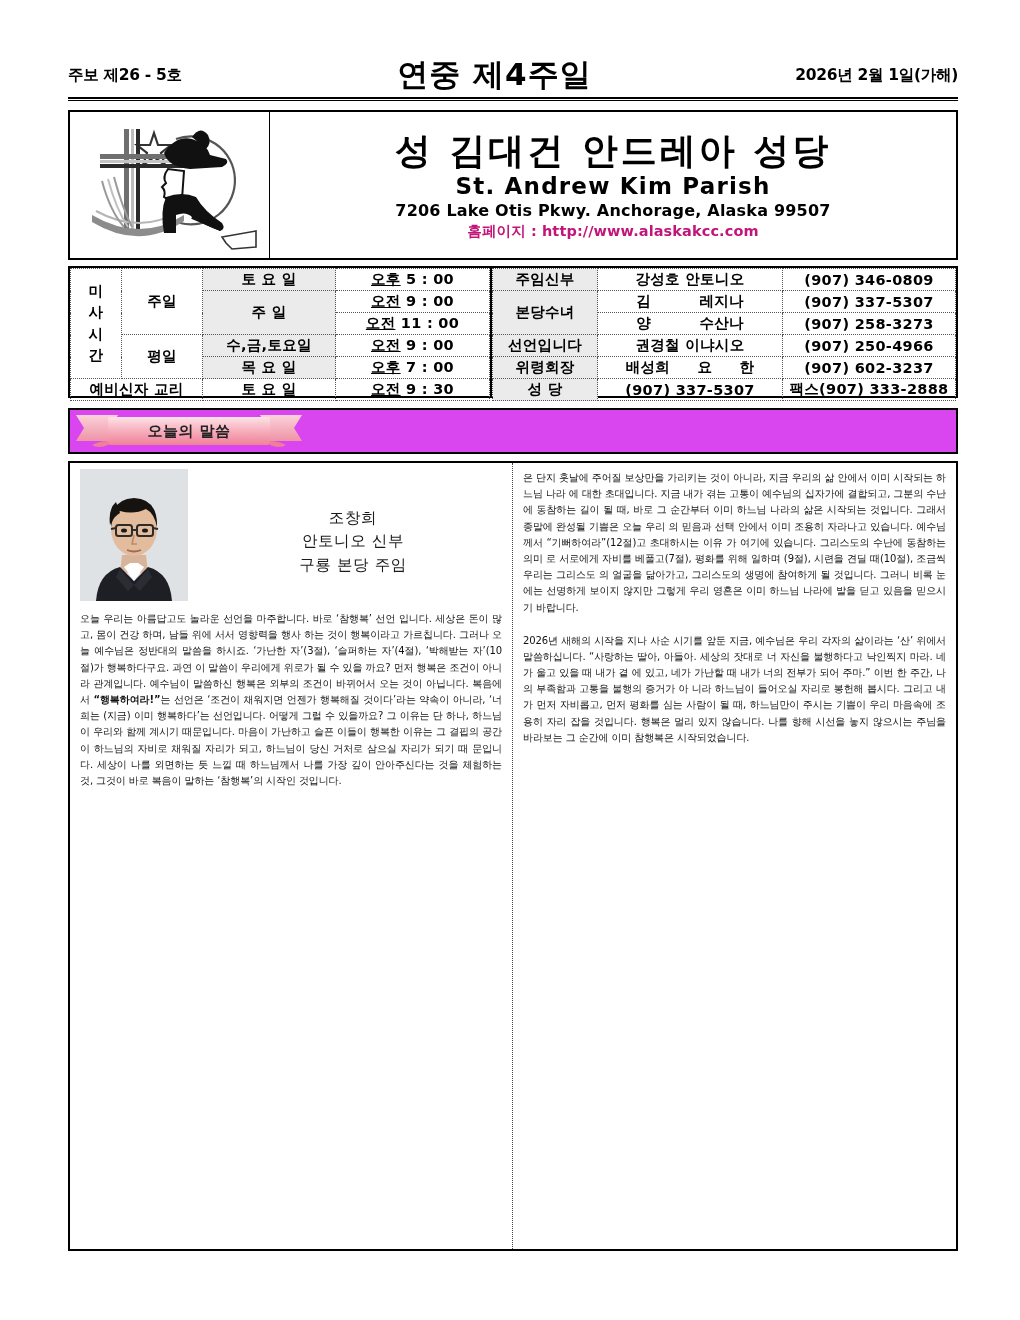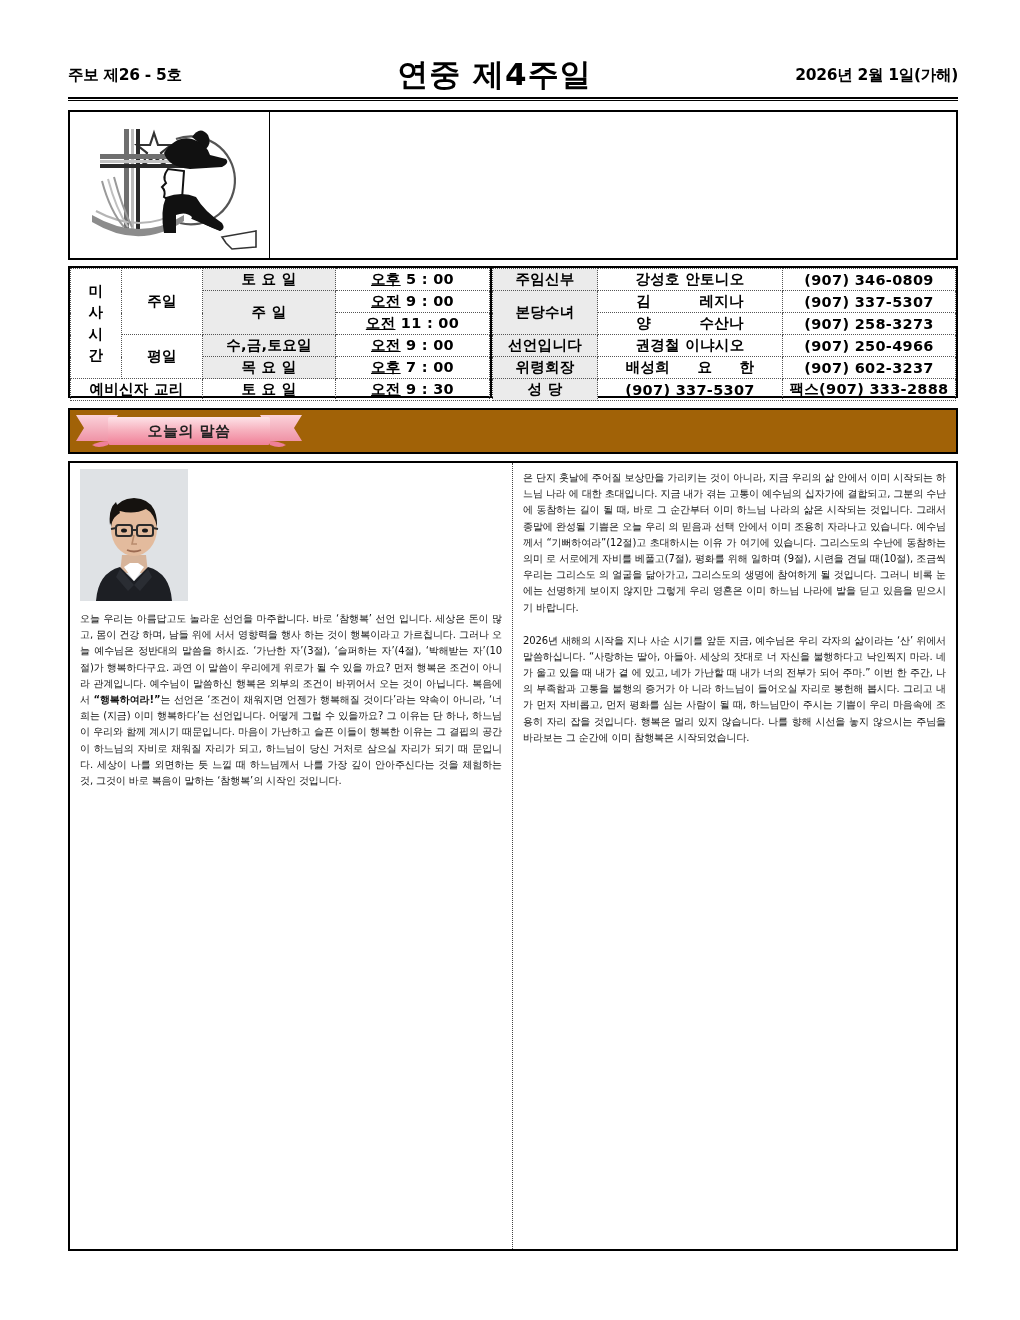--- a/index.html
+++ b/index.html
@@ -171,21 +171,21 @@
 
   
   .banner {
     position: absolute;
     left: 68px;
     top: 408px;
     width: 890px;
     height: 46px;
     border: 2px solid #000;
     box-sizing: border-box;
-    background: #a16207;
+    background: #d946ef;
     display: flex;
     align-items: center;
   }
   .ribbon {
     position: relative;
     width: 230px;
     height: 40px;
     margin-left: 4px;
     display: flex;
     align-items: center;
@@ -309,20 +309,28 @@
         <path d="M112 18 Q120 6 128 16 Q132 24 126 30 Z" fill="#111"></path>
 
         <path d="M88 50 Q82 58 86 64 L82 68 Q86 72 84 78 Q92 84 102 80 L104 52 Z" fill="#ffffff" stroke="#111" stroke-width="2"></path>
 
         <path d="M86 78 Q80 92 84 114 L96 114 L96 96 Q106 92 112 98 Q124 106 140 112 Q146 110 142 104 Q124 92 116 78 Q102 72 86 78 Z" fill="#111"></path>
 
         <path d="M112 98 Q126 104 141 110" fill="none" stroke="#111" stroke-width="4"></path>
 
         <path d="M142 118 L176 112 L176 128 L152 130 L146 124 Z" fill="#fff" stroke="#333" stroke-width="1.6"></path>
       </svg>
+    </div>
+    <div class="parish-text">
+      <div class="parish-kr">성 김대건 안드레아 성당</div>
+      <div class="parish-en">St. Andrew Kim Parish</div>
+      <div class="parish-addr">7206 Lake Otis Pkwy. Anchorage, Alaska 99507</div>
+      <div class="parish-web">
+        <span>홈페이지</span><span class="colon"> : </span><span>http://www.alaskakcc.com</span>
+      </div>
     </div>
   </div>
 
   <div class="info-table">
 
     <div class="tbl-left">
       <table class="grid">
         <tbody>
             <tr>
           <td class="no-top no-left vert-label" rowspan="5" style="width:46px">
@@ -485,20 +493,25 @@
             <path d="M31 60 L36 59" stroke="#2b2b2b" stroke-width="2"></path>
             <path d="M73 59 L78 60" stroke="#2b2b2b" stroke-width="2"></path>
 
             <ellipse cx="44" cy="61.5" rx="3" ry="2" fill="#1a1a1a"></ellipse>
             <ellipse cx="65" cy="61.5" rx="3" ry="2" fill="#1a1a1a"></ellipse>
 
             <path d="M54 66 L52 75 L57 75" fill="none" stroke="#b98c6d" stroke-width="1.6"></path>
             <path d="M47 81 Q54 84 61 81" fill="none" stroke="#9c6b52" stroke-width="1.8"></path>
           </svg>
         </div>
+        <div class="caption">
+          <span class="nm">조창희</span>
+          <span class="nm">안토니오 신부</span>
+          <span class="nm">구룡 본당 주임</span>
+        </div>
       </div>
 
       <div class="body-text">
         <p><span>오늘 우리는 아름답고도 놀라운 선언을 마주합니다. 바로 ‘참행복’ 선언 입니다. 세상은 돈이 많고, 몸이 건강 하며, 남들 위에 서서 영향력을 행사 하는 것이 행복이라고 가르칩니다. 그러나 오늘 예수님은 정반대의 말씀을 하시죠. ‘가난한 자’(3절), ‘슬퍼하는 자’(4절), ‘박해받는 자’(10절)가 행복하다구요. 과연 이 말씀이 우리에게 위로가 될 수 있을 까요? 먼저 행복은 조건이 아니라 관계입니다. 예수님이 말씀하신 행복은 외부의 조건이 바뀌어서 오는 것이 아닙니다. 복음에서 </span><span class="bold-q">“행복하여라!”</span><span>는 선언은 ‘조건이 채워지면 언젠가 행복해질 것이다’라는 약속이 아니라, ‘너희는 (지금) 이미 행복하다’는 선언입니다. 어떻게 그럴 수 있을까요? 그 이유는 단 하나, 하느님이 우리와 함께 계시기 때문입니다. 마음이 가난하고 슬픈 이들이 행복한 이유는 그 결핍의 공간이 하느님의 자비로 채워질 자리가 되고, 하느님이 당신 거처로 삼으실 자리가 되기 때 문입니다. 세상이 나를 외면하는 듯 느낄 때 하느님께서 나를 가장 깊이 안아주신다는 것을 체험하는 것, 그것이 바로 복음이 말하는 ‘참행복’의 시작인 것입니다.</span></p>
       </div>
     </div>
 
     <div class="col col-right">
       <div class="body-text">
         <p>은 단지 훗날에 주어질 보상만을 가리키는 것이 아니라, 지금 우리의 삶 안에서 이미 시작되는 하느님 나라 에 대한 초대입니다. 지금 내가 겪는 고통이 예수님의 십자가에 결합되고, 그분의 수난에 동참하는 길이 될 때, 바로 그 순간부터 이미 하느님 나라의 삶은 시작되는 것입니다. 그래서 종말에 완성될 기쁨은 오늘 우리 의 믿음과 선택 안에서 이미 조용히 자라나고 있습니다. 예수님께서 “기뻐하여라”(12절)고 초대하시는 이유 가 여기에 있습니다. 그리스도의 수난에 동참하는 의미 로 서로에게 자비를 베풀고(7절), 평화를 위해 일하며 (9절), 시련을 견딜 때(10절), 조금씩 우리는 그리스도 의 얼굴을 닮아가고, 그리스도의 생명에 참여하게 될 것입니다. 그러니 비록 눈에는 선명하게 보이지 않지만 그렇게 우리 영혼은 이미 하느님 나라에 발을 딛고 있음을 믿으시기 바랍니다.</p>

